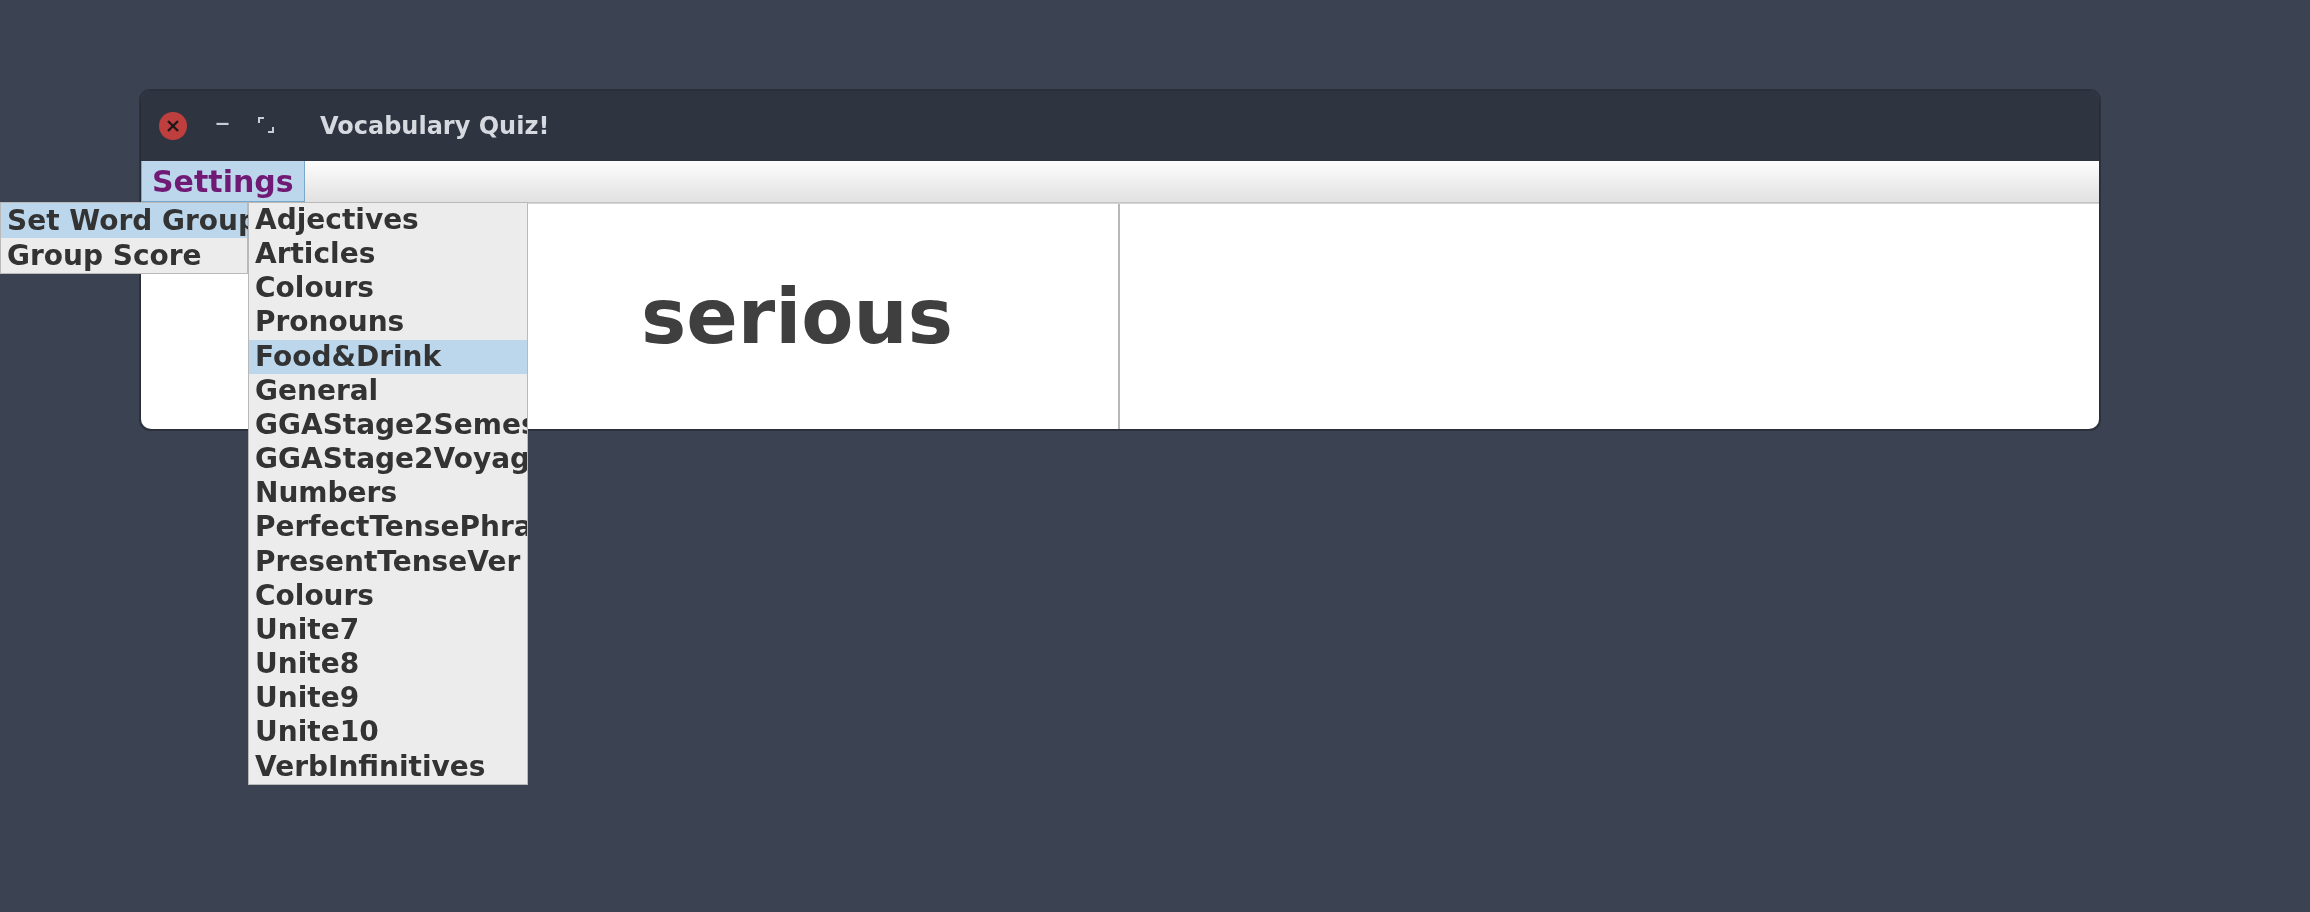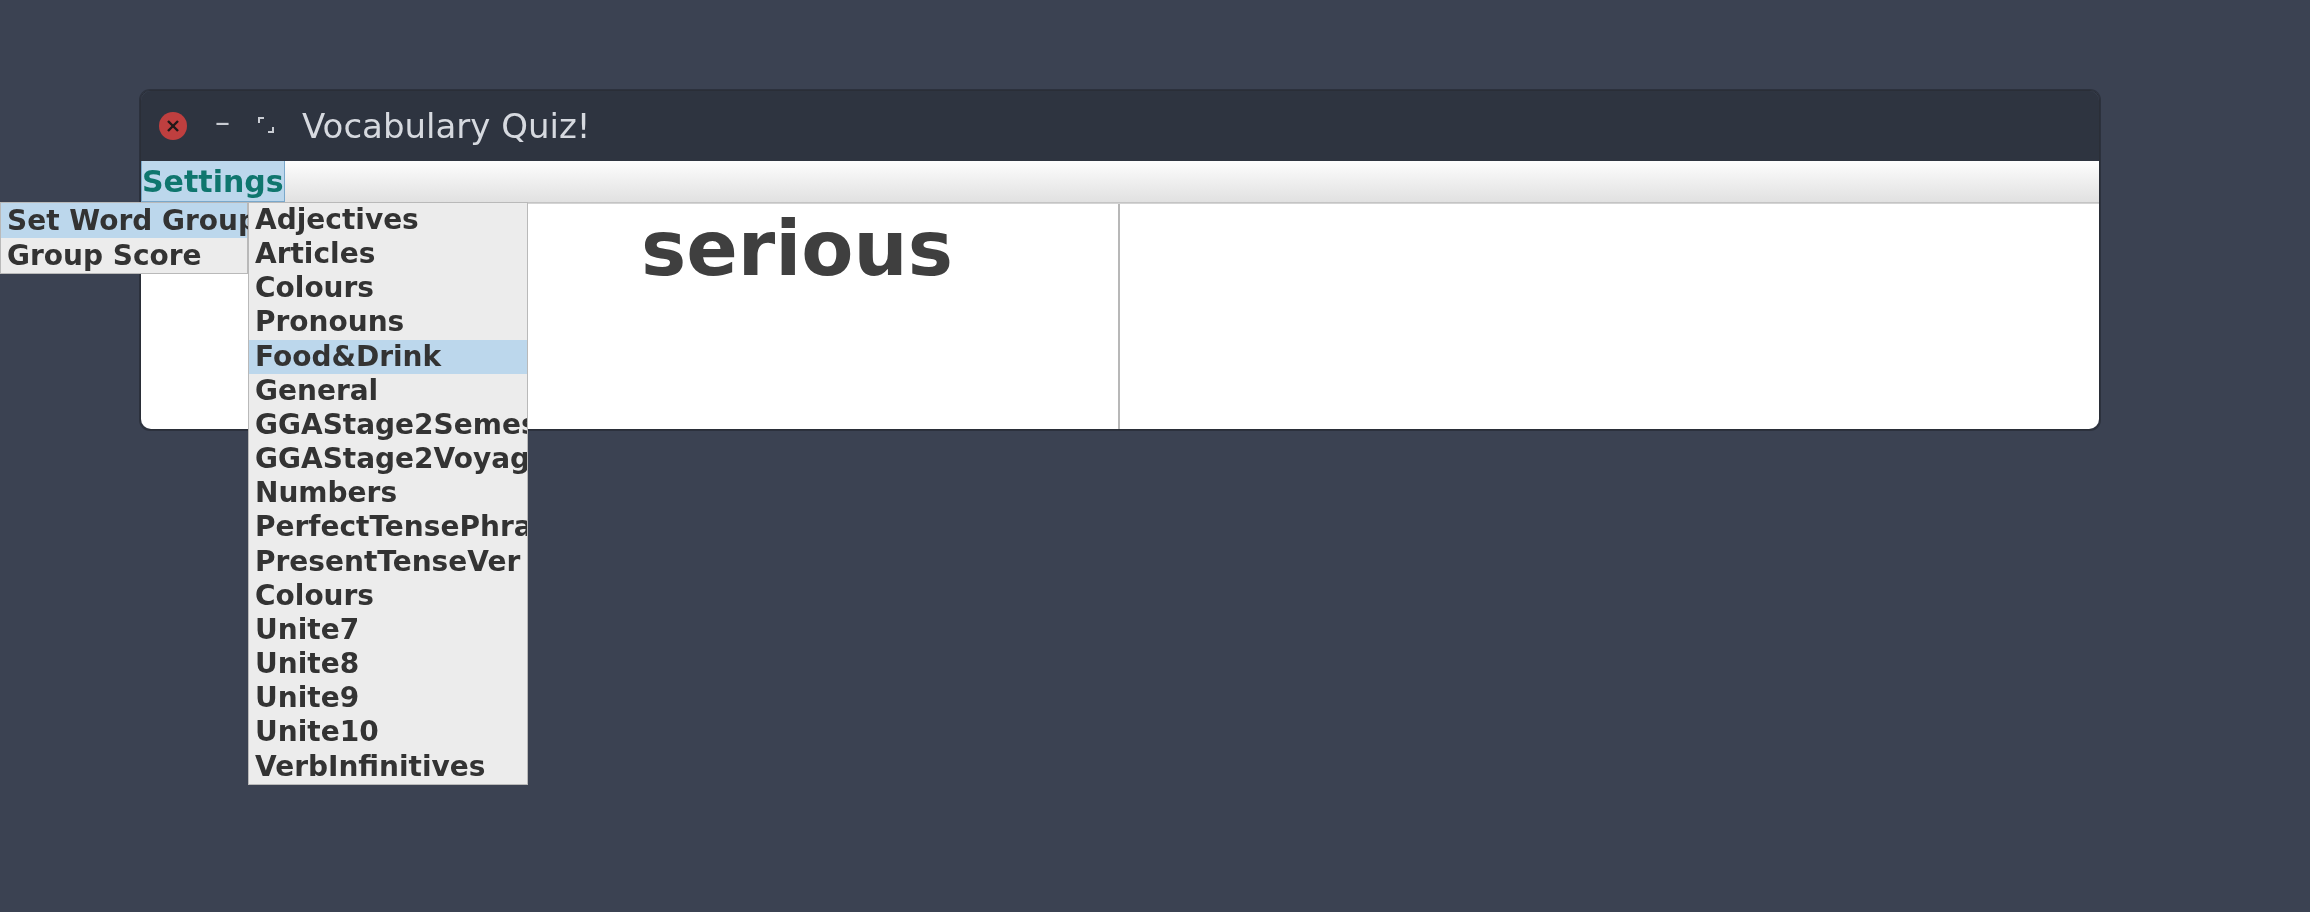--- a/index.html
+++ b/index.html
@@ -48,57 +48,58 @@
     position: relative;
     top: -4px;
   }
   .tb-max {
     color: #c9ccd3;
     font-size: 18px;
     cursor: pointer;
   }
   .tb-title {
     color: #d6d9df;
-    font-size: 34px;
-    font-weight: 400;
+    font-size: 24px;
+    font-weight: 700;
+    margin-left: 18px;
   }
   .menubar {
     height: 42px;
     background: linear-gradient(#fdfdfd, #e1e1e1);
     border-bottom: 1px solid #c4c4c4;
     display: flex;
     align-items: stretch;
   }
   .menubar-item {
-    padding: 0 0;
+    padding: 0 10px;
     display: flex;
     align-items: center;
     font-size: 30px;
     font-weight: 700;
-    color: #0f766e;
+    color: #701a75;
     cursor: pointer;
   }
   .menubar-item.active {
     background: #bcd7ec;
     border: 1px solid #7aa8cb;
     border-top: none;
   }
   .content {
     position: relative;
     height: 226px;
     background: #fff;
     border-bottom-left-radius: 10px;
     border-bottom-right-radius: 10px;
     display: flex;
     border-top: 1px solid #d4d4d4;
   }
   .pane-left, .pane-right {
     flex: 0 0 50%;
     display: flex;
-    align-items: flex-start;
+    align-items: center;
     justify-content: center;
   }
   .pane-left {
     border-right: 2px solid #b8b8b8;
   }
   .big-word {
     font-size: 76px;
     font-weight: 800;
     color: #3f3f3f;
   }

